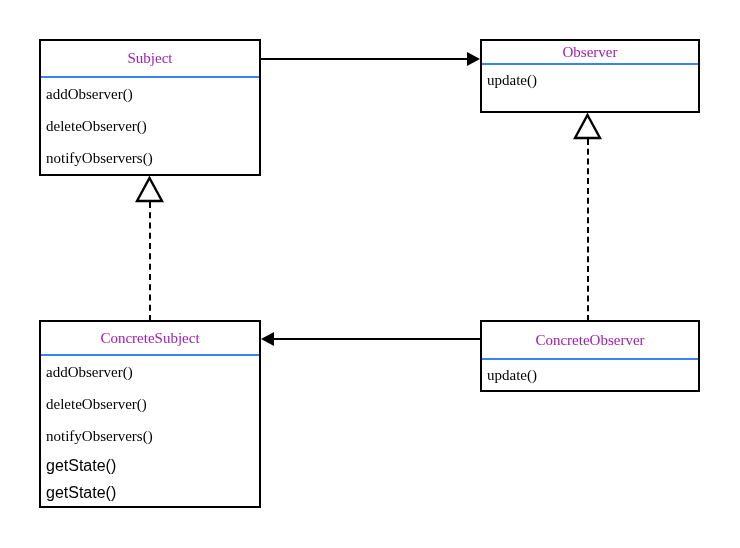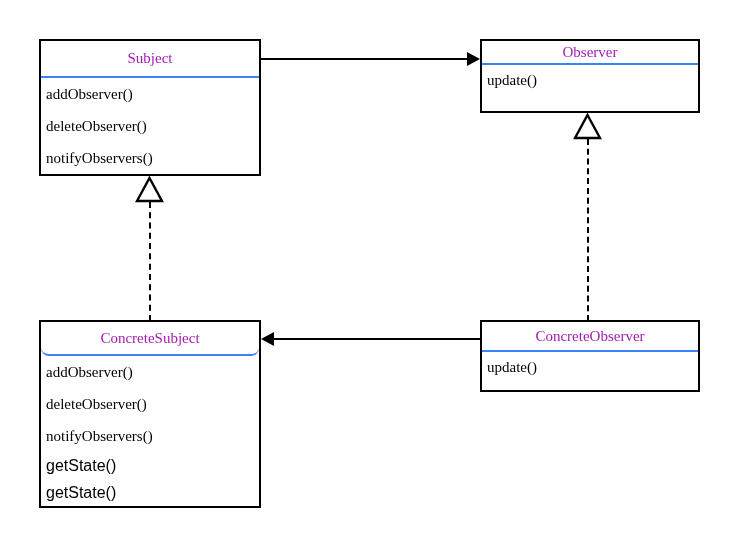--- a/index.html
+++ b/index.html
@@ -64,26 +64,26 @@
   
   #box-subject           { left: 39px;  top: 39px;  width: 222px; height: 137px; }
   #box-subject .uml-header { height: 37px; }
   #box-subject .uml-method { height: 32px; }
 
   #box-observer          { left: 480px; top: 39px;  width: 220px; height: 74px; }
   #box-observer .uml-header { height: 24px; }
   #box-observer .uml-method { height: 31px; }
 
   #box-concretesubject   { left: 39px;  top: 320px; width: 222px; height: 188px; }
-  #box-concretesubject .uml-header { height: 37px; border-radius: 8px; }
+  #box-concretesubject .uml-header { height: 37px; }
   #box-concretesubject .uml-method { height: 32px; }
   #box-concretesubject .uml-method.alt-font { height: 27px; }
 
   #box-concreteobserver  { left: 480px; top: 320px; width: 220px; height: 72px; }
-  #box-concreteobserver .uml-header { height: 30px; }
+  #box-concreteobserver .uml-header { height: 38px; }
   #box-concreteobserver .uml-method { height: 30px; }
 
   
   .conn {
     position: absolute;
   }
   .conn-line-h {
     position: absolute;
     height: 0;
     border-top: 2px solid #000000;

